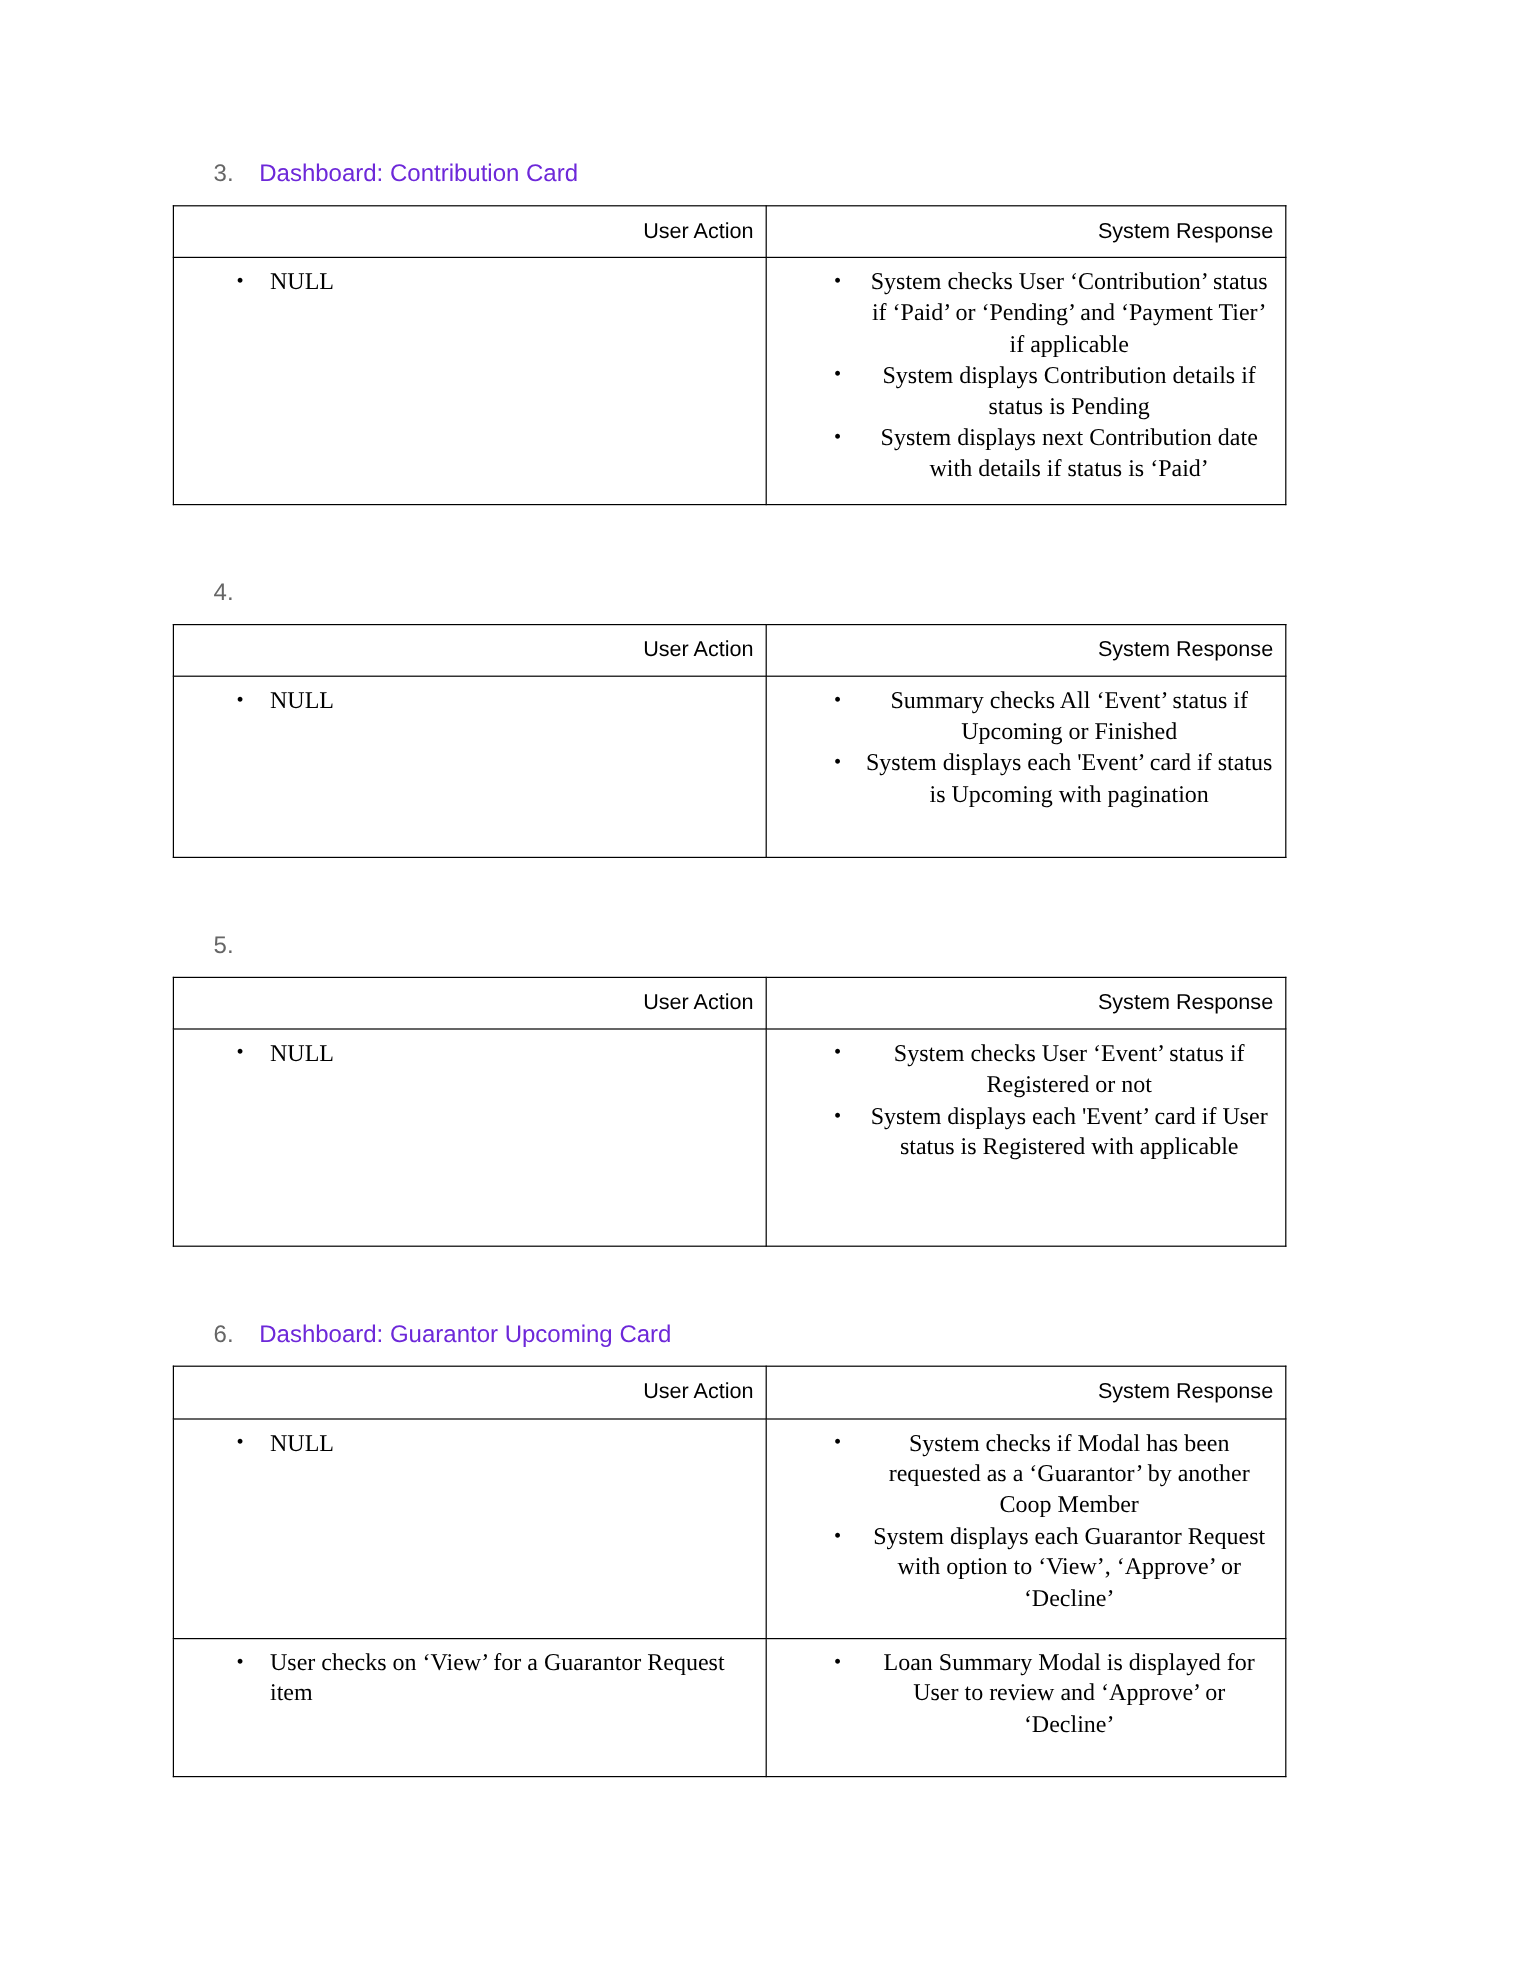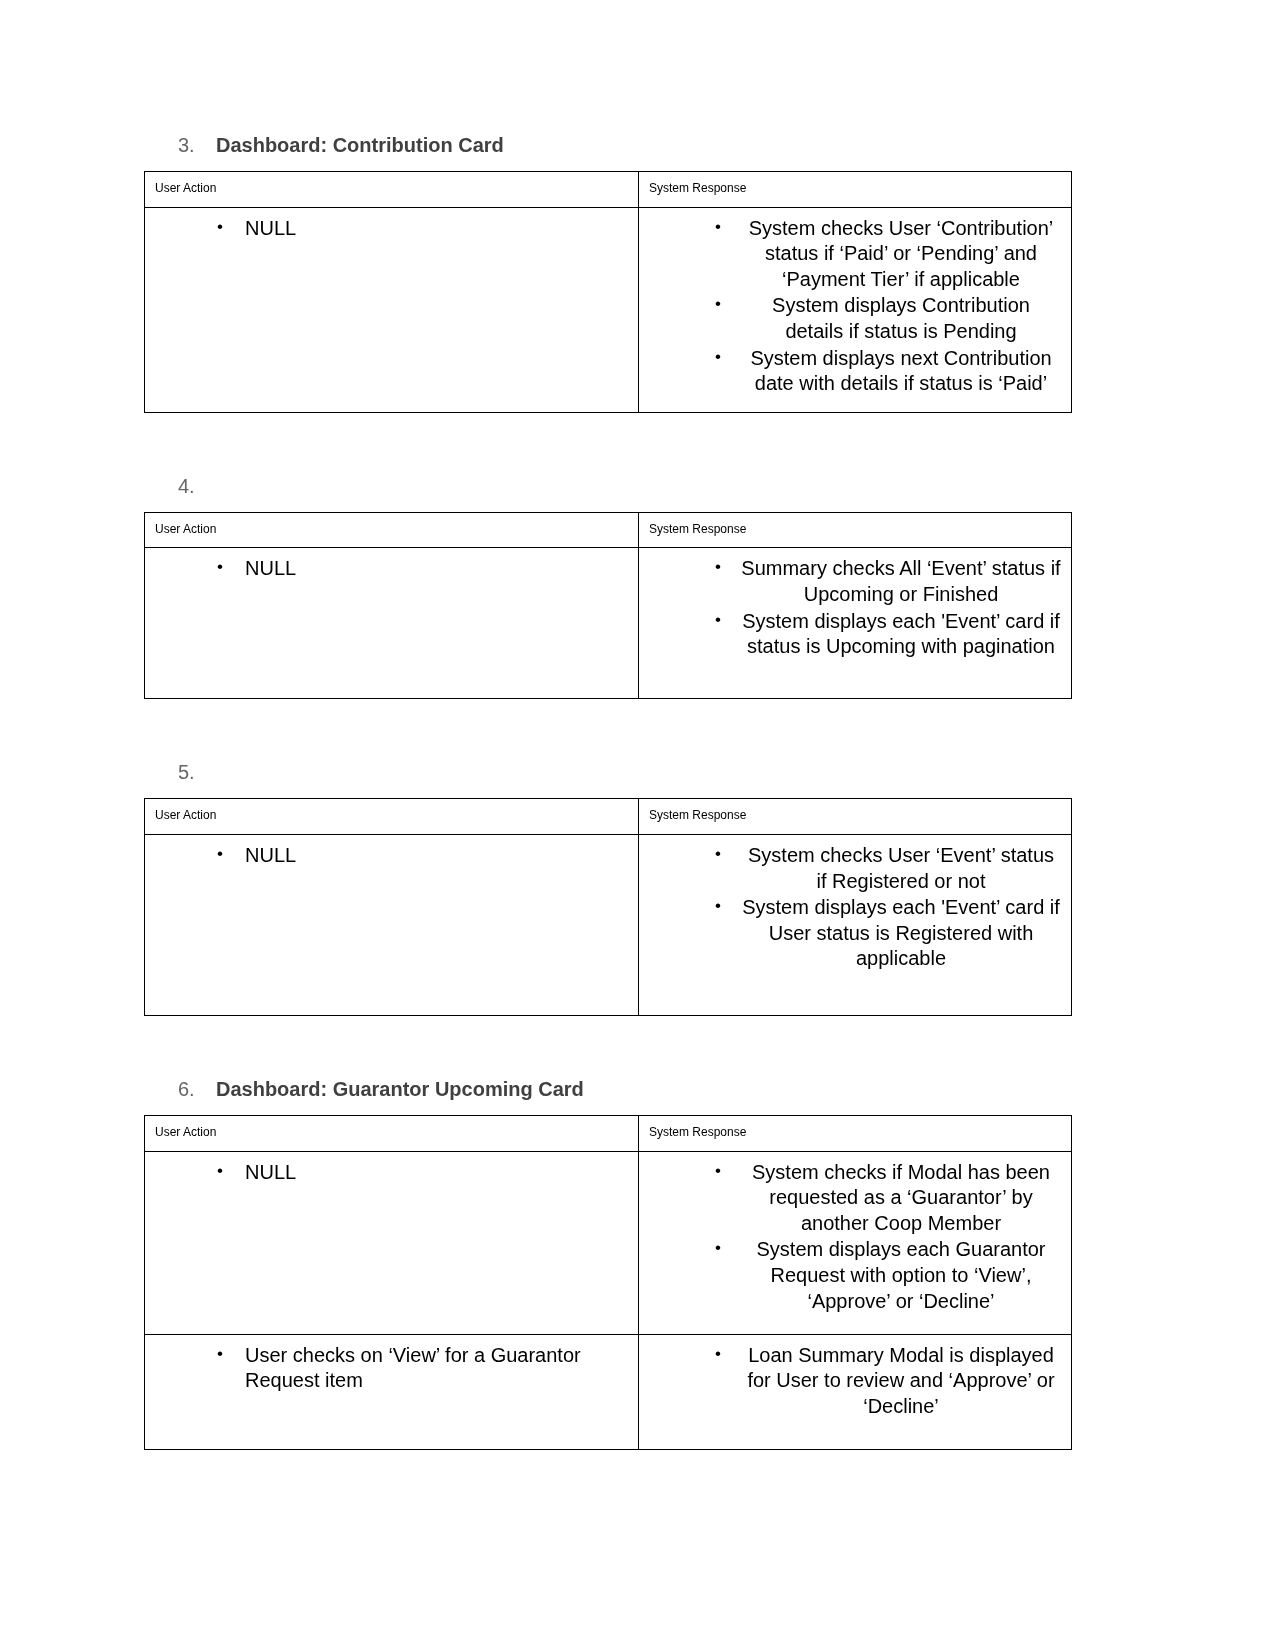--- a/index.html
+++ b/index.html
@@ -37,50 +37,50 @@
     line-height: 1.35;
     margin: 0 0 12px 0;
     padding-left: 34px;
   }
   .section-heading .num {
     width: 38px;
     flex: 0 0 38px;
     color: #666666;
   }
   .section-heading .heading-text {
-    color: #404040;
-    font-weight: bold;
+    color: #6d28d9;
   }
 
   
   table.spec-table {
     border-collapse: collapse;
     width: 927px;
     table-layout: fixed;
     margin: 0;
   }
   table.spec-table col.c1 { width: 494px; }
   table.spec-table col.c2 { width: 433px; }
 
   table.spec-table th,
   table.spec-table td {
     border: 1.6px solid #000000;
     vertical-align: top;
     padding: 0;
     background: #ffffff;
   }
   table.spec-table th {
-    text-align: left;
+    text-align: right;
     font-weight: normal;
-    font-size: 12px;
+    font-size: 18px;
     line-height: 1.3;
     padding: 9px 10px 10px 10px;
   }
   table.spec-table td {
-    padding: 8px 10px 14px 28px;
+    padding: 8px 10px 14px 8px;
+    font-family: Liberation Serif, serif;
   }
 
   ul.bullets {
     list-style: none;
     margin: 0;
     padding: 0;
   }
   ul.bullets > li {
     position: relative;
     font-size: 20px;

